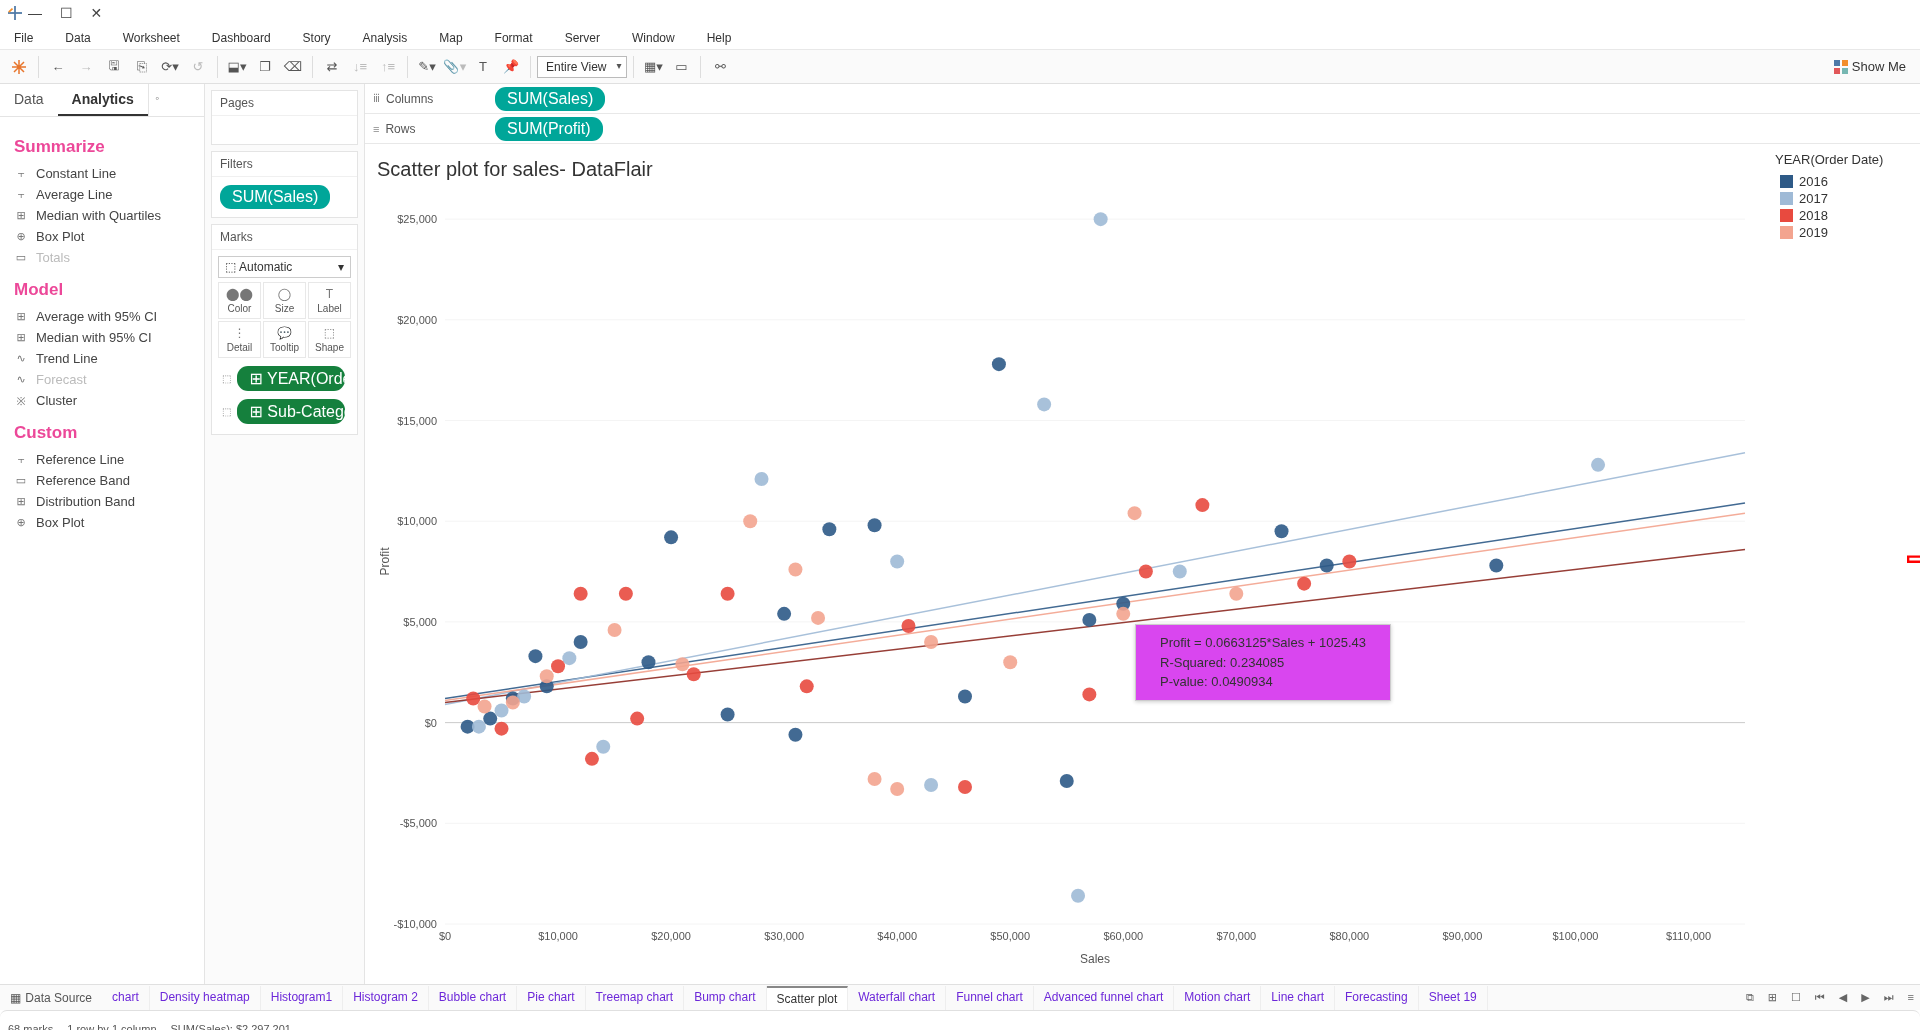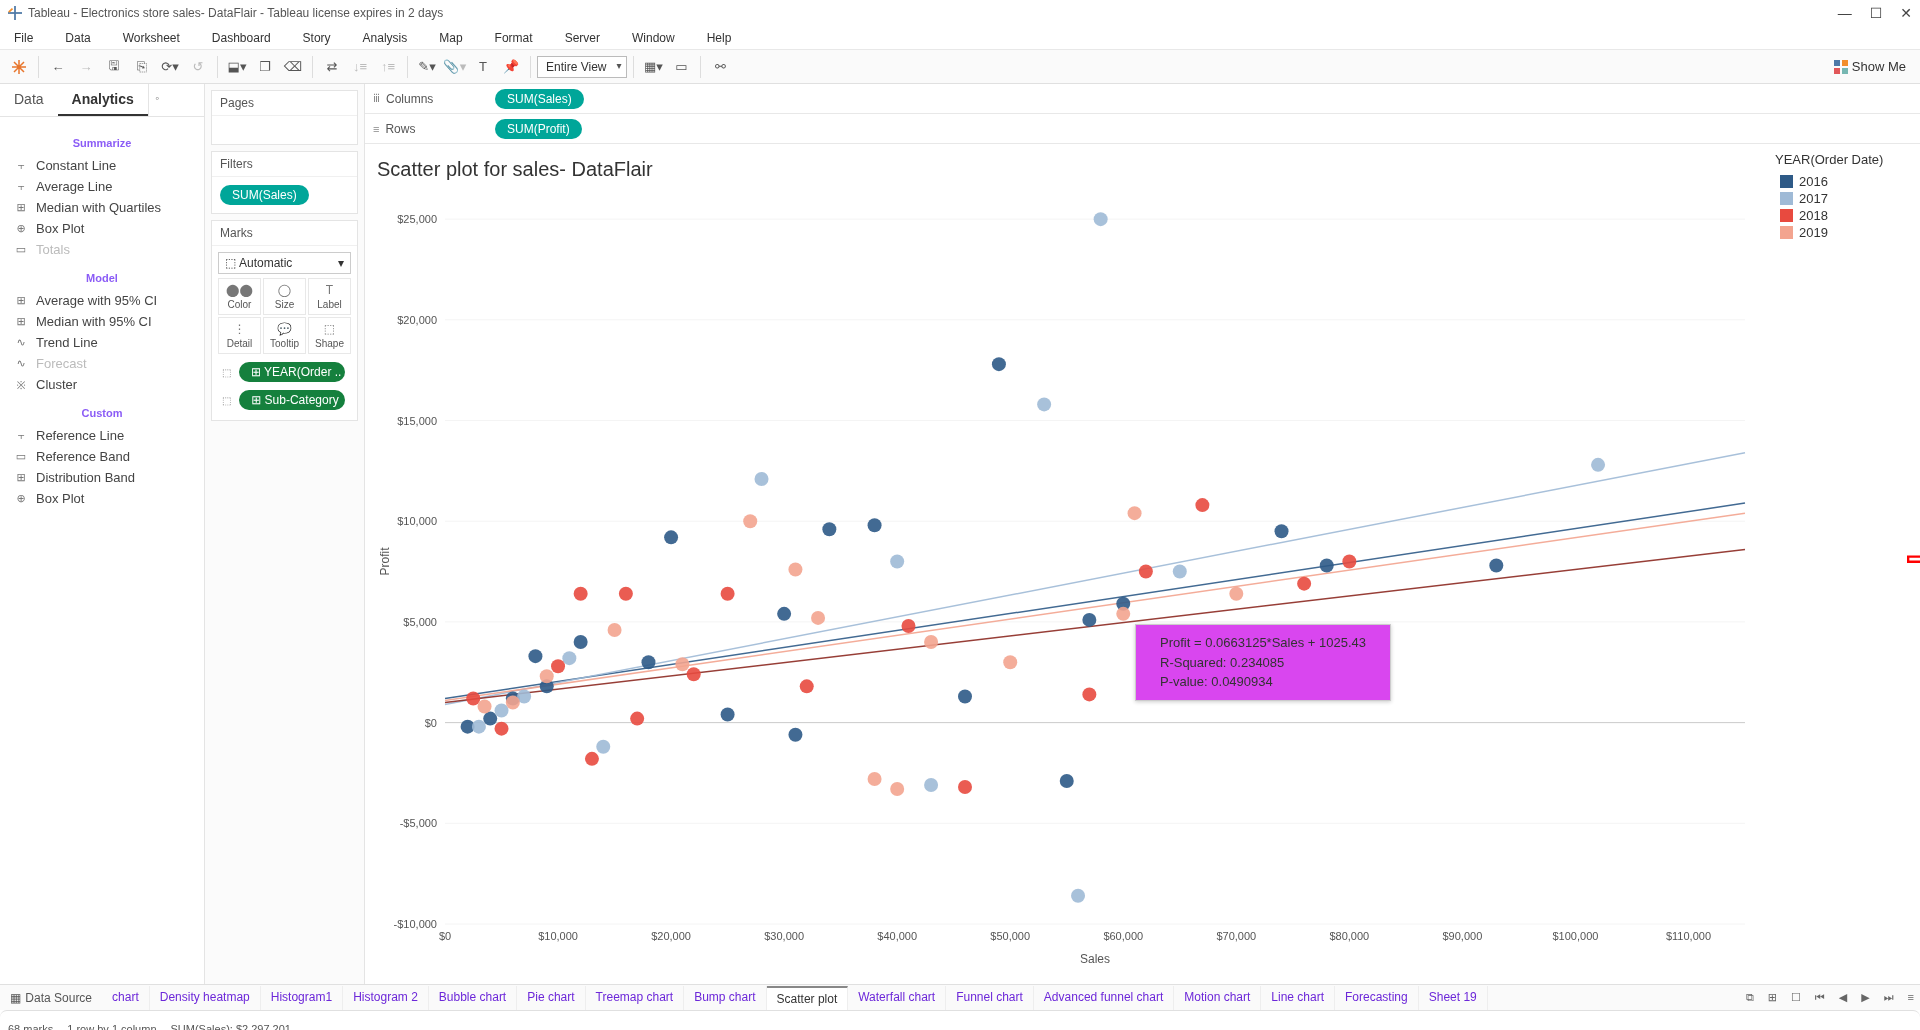--- a/index.html
+++ b/index.html
@@ -18,29 +18,29 @@
 .toolbar .view-dd::after { content:"▾"; position:absolute; right:5px; top:3px; font-size:10px; color:#555;}
 .toolbar .spacer { flex: 1; }
 .showme { display: flex; align-items: flex-end; gap: 4px; cursor: pointer; padding: 3px 8px; font-size:13px;}
 .workspace { display: flex; height: calc(100vh - 26px - 24px - 34px - 26px - 20px); }
 .leftpane { width: 205px; border-right: 1px solid #e4e4e4; display: flex; flex-direction: column; }
 .lp-tabs { display: flex; border-bottom: 1px solid #e4e4e4; }
 .lp-tab { padding: 7px 14px; font-size: 14px; cursor: pointer; color: #555; }
 .lp-tab.active { font-weight: 600; border-bottom: 2px solid #333; color:#333;}
 .lp-search { width:18px; text-align:center; border-left:1px solid #e4e4e4; cursor:pointer; padding-top:7px; color:#777;}
 .lp-body { padding: 8px 14px; overflow-y: auto; }
-.lp-body h3 { font-size: 11px; font-weight: 600; margin: 12px 0 6px; color:#8b5cf6;text-align:center;}
+.lp-body h3 { font-size: 17px; font-weight: 600; margin: 12px 0 6px; color:#ec4899;}
 .lp-item { display: flex; align-items: center; gap: 8px; padding: 3px 0; cursor: pointer; font-size: 13px; color:#444;}
 .lp-item.disabled { color: #bbb; }
 .lp-icon { width: 14px; text-align: center; color:#777; font-size:11px;}
 .midpane { width: 160px; border-right: 1px solid #e4e4e4; padding: 6px; display: flex; flex-direction: column; gap: 6px; background:#fbfbfb;}
 .card { border: 1px solid #e4e4e4; background: #fff; }
 .card-h { padding: 5px 8px; font-size: 12px; color: #555; border-bottom: 1px solid #f0f0f0; }
 .card-body { padding: 6px 6px; }
-.pill { display: inline-flex; align-items:center; background: #00a699; color: #fff; border-radius: 11px; padding: 3px 12px; font-size: 12px; margin: 2px; cursor:pointer; max-width:100%; overflow:hidden; white-space:nowrap;}
+.pill { display: inline-flex; align-items:center; background: #00a699; color: #fff; border-radius: 11px; padding: 3px 12px; font-size: 16px; margin: 2px; cursor:pointer; max-width:100%; overflow:hidden; white-space:nowrap;}
 .pill.blue { background: #15803d; }
 .marks-dd { border: 1px solid #ccc; padding: 3px 6px; font-size: 12px; cursor: pointer; display:flex; justify-content:space-between; align-items:center; margin-bottom:4px;}
 .marks-grid { display: grid; grid-template-columns: 1fr 1fr 1fr; gap: 2px; }
 .marks-cell { border: 1px solid #e8e8e8; padding: 4px 2px; text-align: center; font-size: 10px; color: #555; cursor: pointer; }
 .marks-cell .mi { display:block; margin-bottom:2px; font-size:12px; color:#777;}
 .pillrow { display:flex; align-items:center; gap:4px; padding:2px 4px;}
 .pillrow .pic { width:12px; font-size:10px; color:#888;}
 .mainpane { flex: 1; display: flex; flex-direction: column; min-width:0;}
 .shelves { }
 .shelf { display: flex; align-items: center; border-bottom: 1px solid #e8e8e8; height: 30px; padding: 0 8px; gap: 10px; }
@@ -66,21 +66,20 @@
 </style>
 </head>
 <body>
 
 <div class="titlebar">
   <svg class="logo" viewBox="0 0 16 16">
       <rect x="7" y="0" width="2" height="16" fill="#4e79a7"></rect>
       <rect x="0" y="7" width="16" height="2" fill="#4e79a7"></rect>
       <rect x="2" y="2" width="2" height="6" fill="#f28e2b" transform="rotate(45 3 5)"></rect>
     </svg>
-  <div class="title">Tableau - Electronics store sales- DataFlair - Tableau license expires in 2 days</div>
   <div class="winbtns">
     <span>—</span>
     <span>☐</span>
     <span>✕</span>
   </div>
 </div>
 
 <div class="menubar">
   <span>File</span>
   <span>Data</span>

